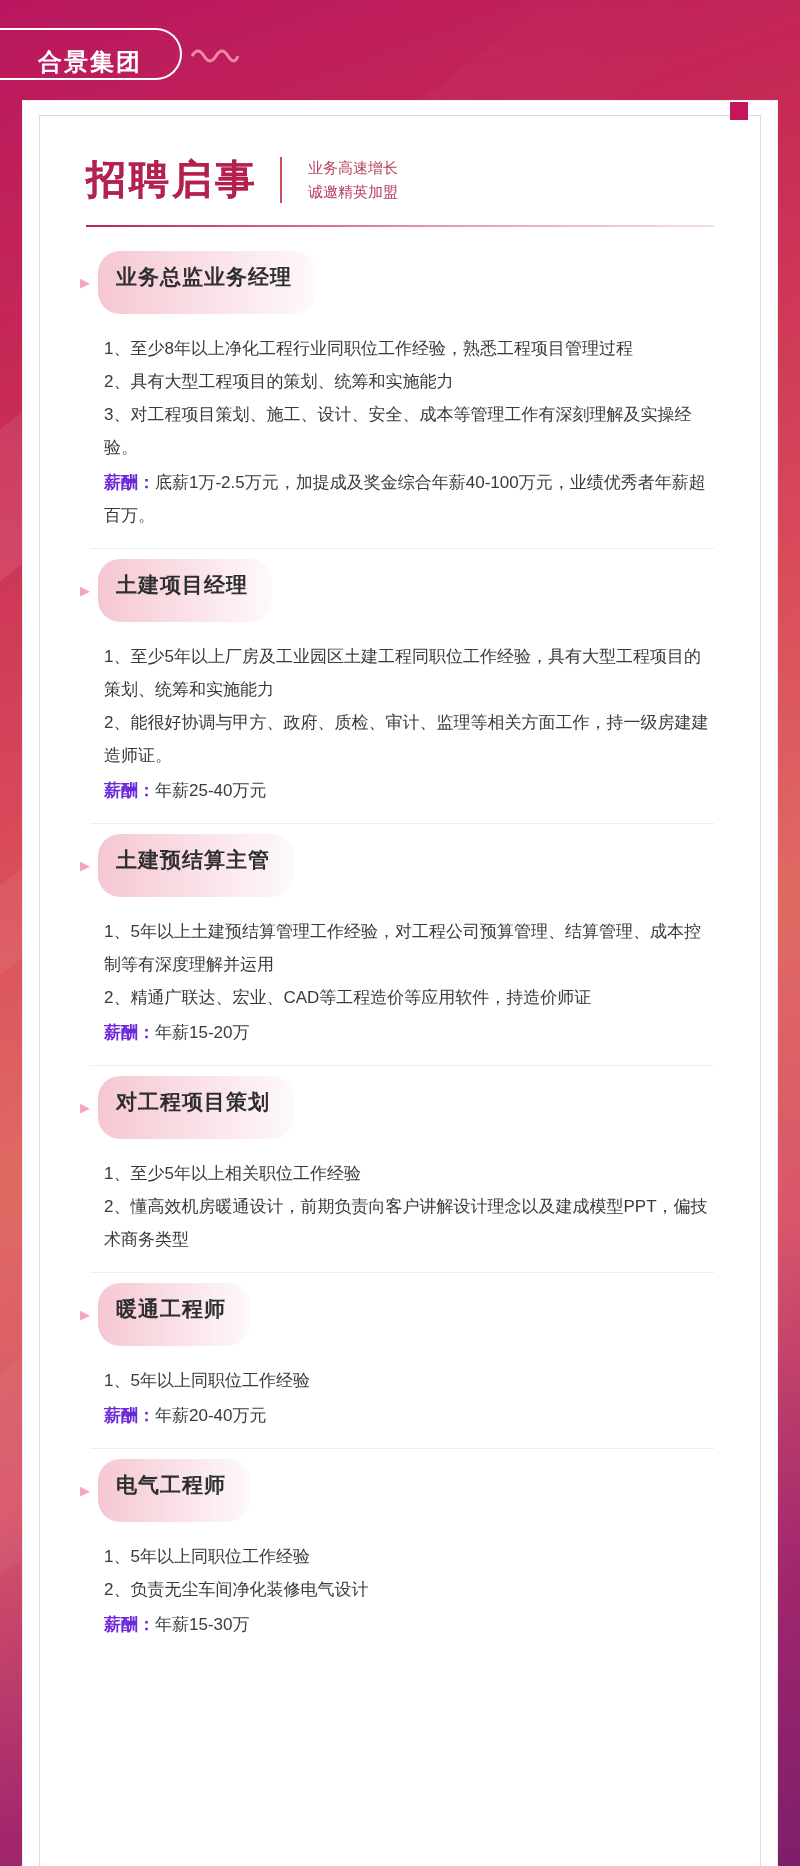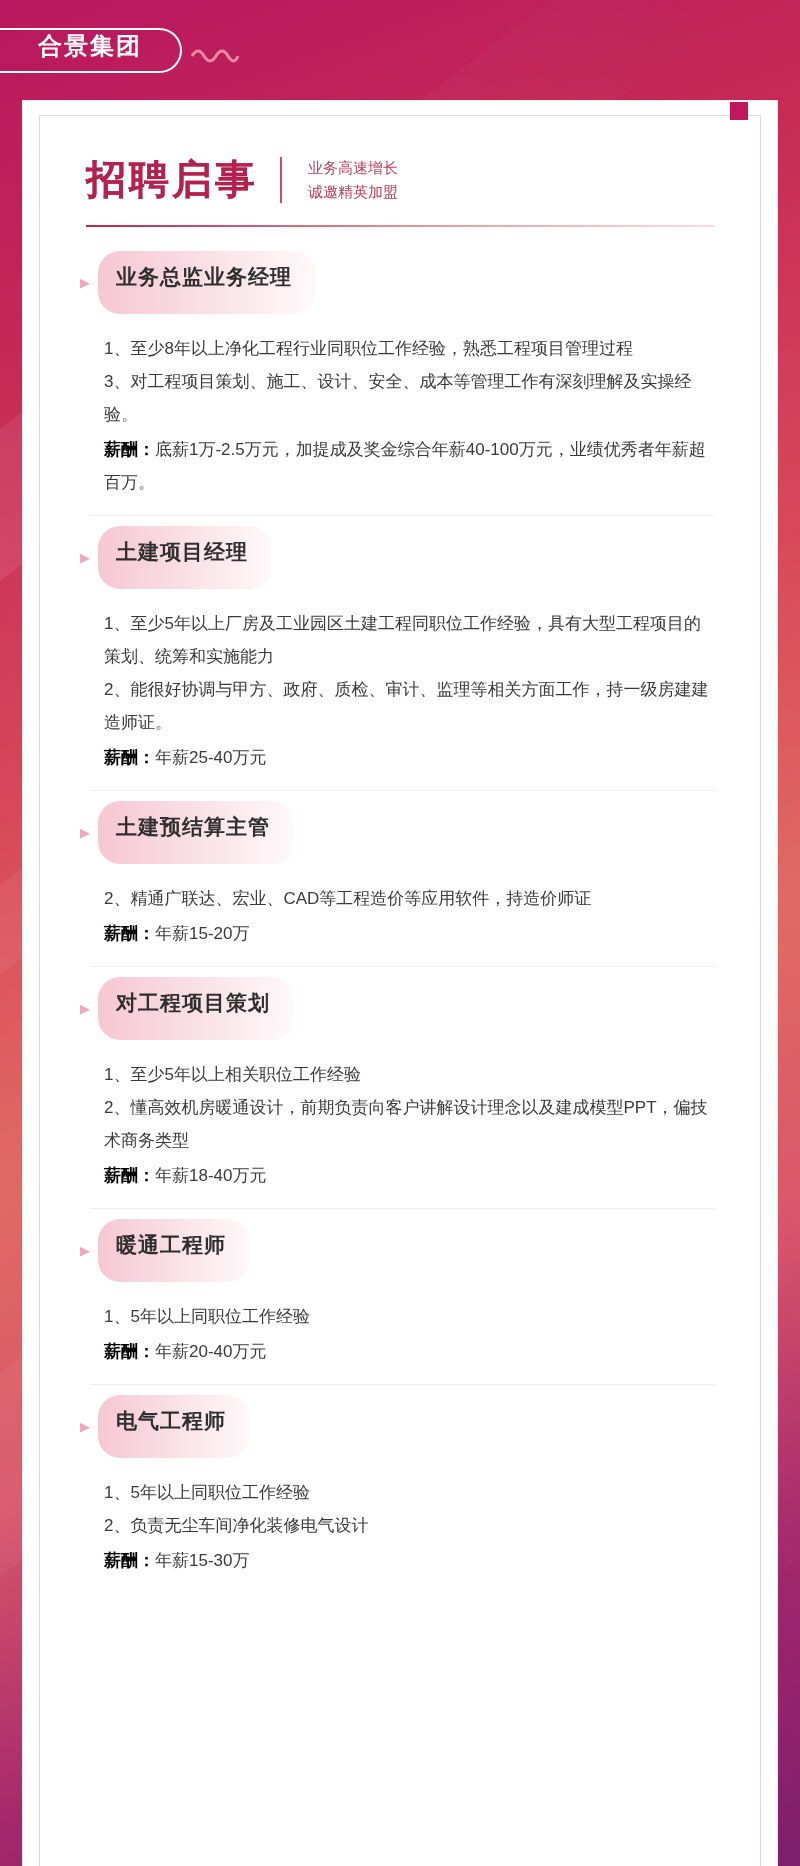--- a/index.html
+++ b/index.html
@@ -28,26 +28,26 @@
   .s2 { width: 900px; height: 70px; left: -200px; top: 700px; opacity: .7;}
   .s3 { width: 1200px; height: 160px; left: -350px; top: 1200px; opacity: .5;}
   .s4 { width: 900px; height: 90px; left: 100px; top: 1650px; opacity: .6;}
 
   
   .brand-tag {
     position: absolute;
     left: 0px;
     top: 28px;
     width: 182px;
-    height: 45px;
+    height: 52px;
     border: 2px solid #ffffff;
     border-left: none;
     border-radius: 0 26px 26px 0;
     display: flex;
-    align-items: flex-start;
+    align-items: flex-end;
     justify-content: center;
     box-sizing: border-box;
   }
   .brand-tag span {
     color: #ffffff;
     font-size: 24px;
     font-weight: bold;
     letter-spacing: 2px;
   }
   .squiggle {
@@ -153,21 +153,21 @@
   }
   .job-body {
     padding: 14px 6px 16px 24px;
     font-size: 17px;
     line-height: 33px;
     color: #3a3a3a;
   }
   .job-body .line { }
   .salary-line { margin-top: 2px; }
   .salary-label {
-    color: #000000;
+    color: #6d28d9;
     font-weight: bold;
   }
   .divider {
     height: 1px;
     background: #ededed;
     margin: 0 6px 0 10px;
   }
 
   .footer {
     position: absolute;
@@ -220,20 +220,21 @@
 
         <div class="job">
           <div class="job-head">
             <span class="arrow-icon">▶</span>
             <div class="job-title-pill">
               <span>业务总监业务经理</span>
             </div>
           </div>
           <div class="job-body">
             <div class="line">1、至少8年以上净化工程行业同职位工作经验，熟悉工程项目管理过程</div>
+            <div class="line">2、具有大型工程项目的策划、统筹和实施能力</div>
             <div class="line">3、对工程项目策划、施工、设计、安全、成本等管理工作有深刻理解及实操经验。</div>
             <div class="salary-line">
               <span class="salary-label">薪酬：</span><span>底薪1万-2.5万元，加提成及奖金综合年薪40-100万元，业绩优秀者年薪超百万。</span>
             </div>
           </div>
           <div class="divider"></div>
         </div>
 
         <div class="job">
           <div class="job-head">
@@ -253,41 +254,39 @@
         </div>
 
         <div class="job">
           <div class="job-head">
             <span class="arrow-icon">▶</span>
             <div class="job-title-pill">
               <span>土建预结算主管</span>
             </div>
           </div>
           <div class="job-body">
+            <div class="line">1、5年以上土建预结算管理工作经验，对工程公司预算管理、结算管理、成本控制等有深度理解并运用</div>
             <div class="line">2、精通广联达、宏业、CAD等工程造价等应用软件，持造价师证</div>
             <div class="salary-line">
               <span class="salary-label">薪酬：</span><span>年薪15-20万</span>
             </div>
           </div>
           <div class="divider"></div>
         </div>
 
         <div class="job">
           <div class="job-head">
             <span class="arrow-icon">▶</span>
             <div class="job-title-pill">
               <span>对工程项目策划</span>
             </div>
           </div>
           <div class="job-body">
             <div class="line">1、至少5年以上相关职位工作经验</div>
             <div class="line">2、懂高效机房暖通设计，前期负责向客户讲解设计理念以及建成模型PPT，偏技术商务类型</div>
-            <div class="salary-line">
-              <span class="salary-label">薪酬：</span><span>年薪18-40万元</span>
-            </div>
           </div>
           <div class="divider"></div>
         </div>
 
         <div class="job">
           <div class="job-head">
             <span class="arrow-icon">▶</span>
             <div class="job-title-pill">
               <span>暖通工程师</span>
             </div>

